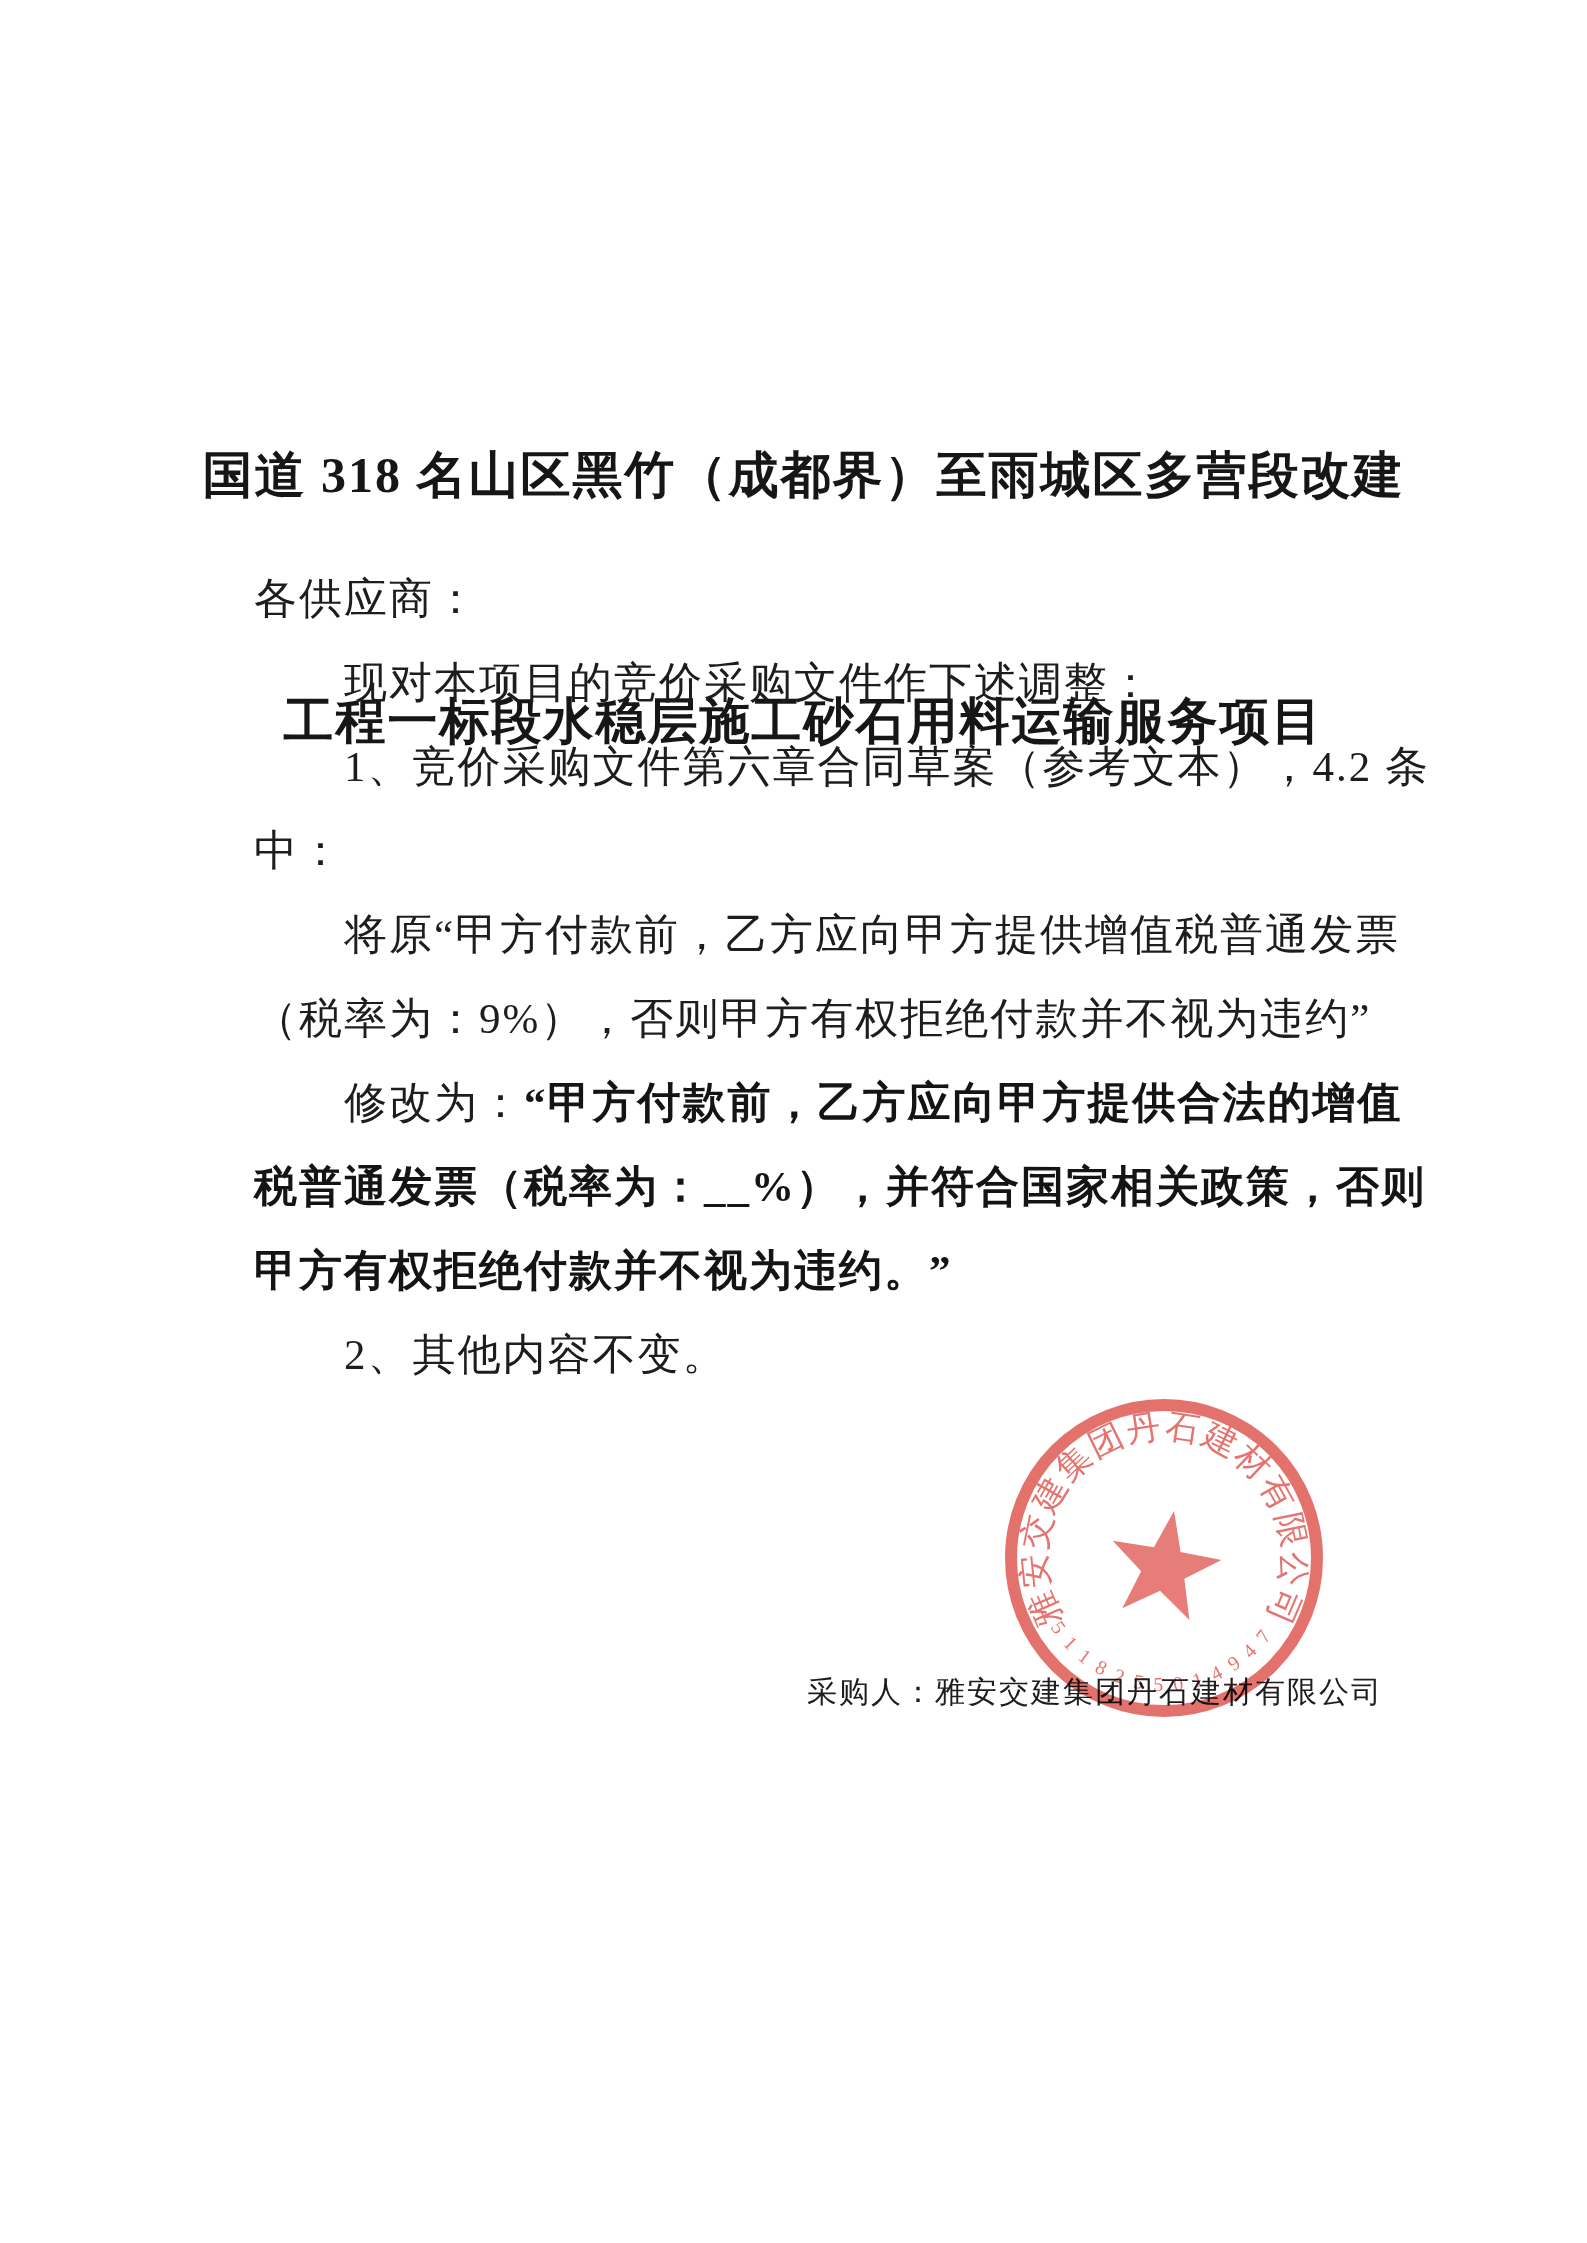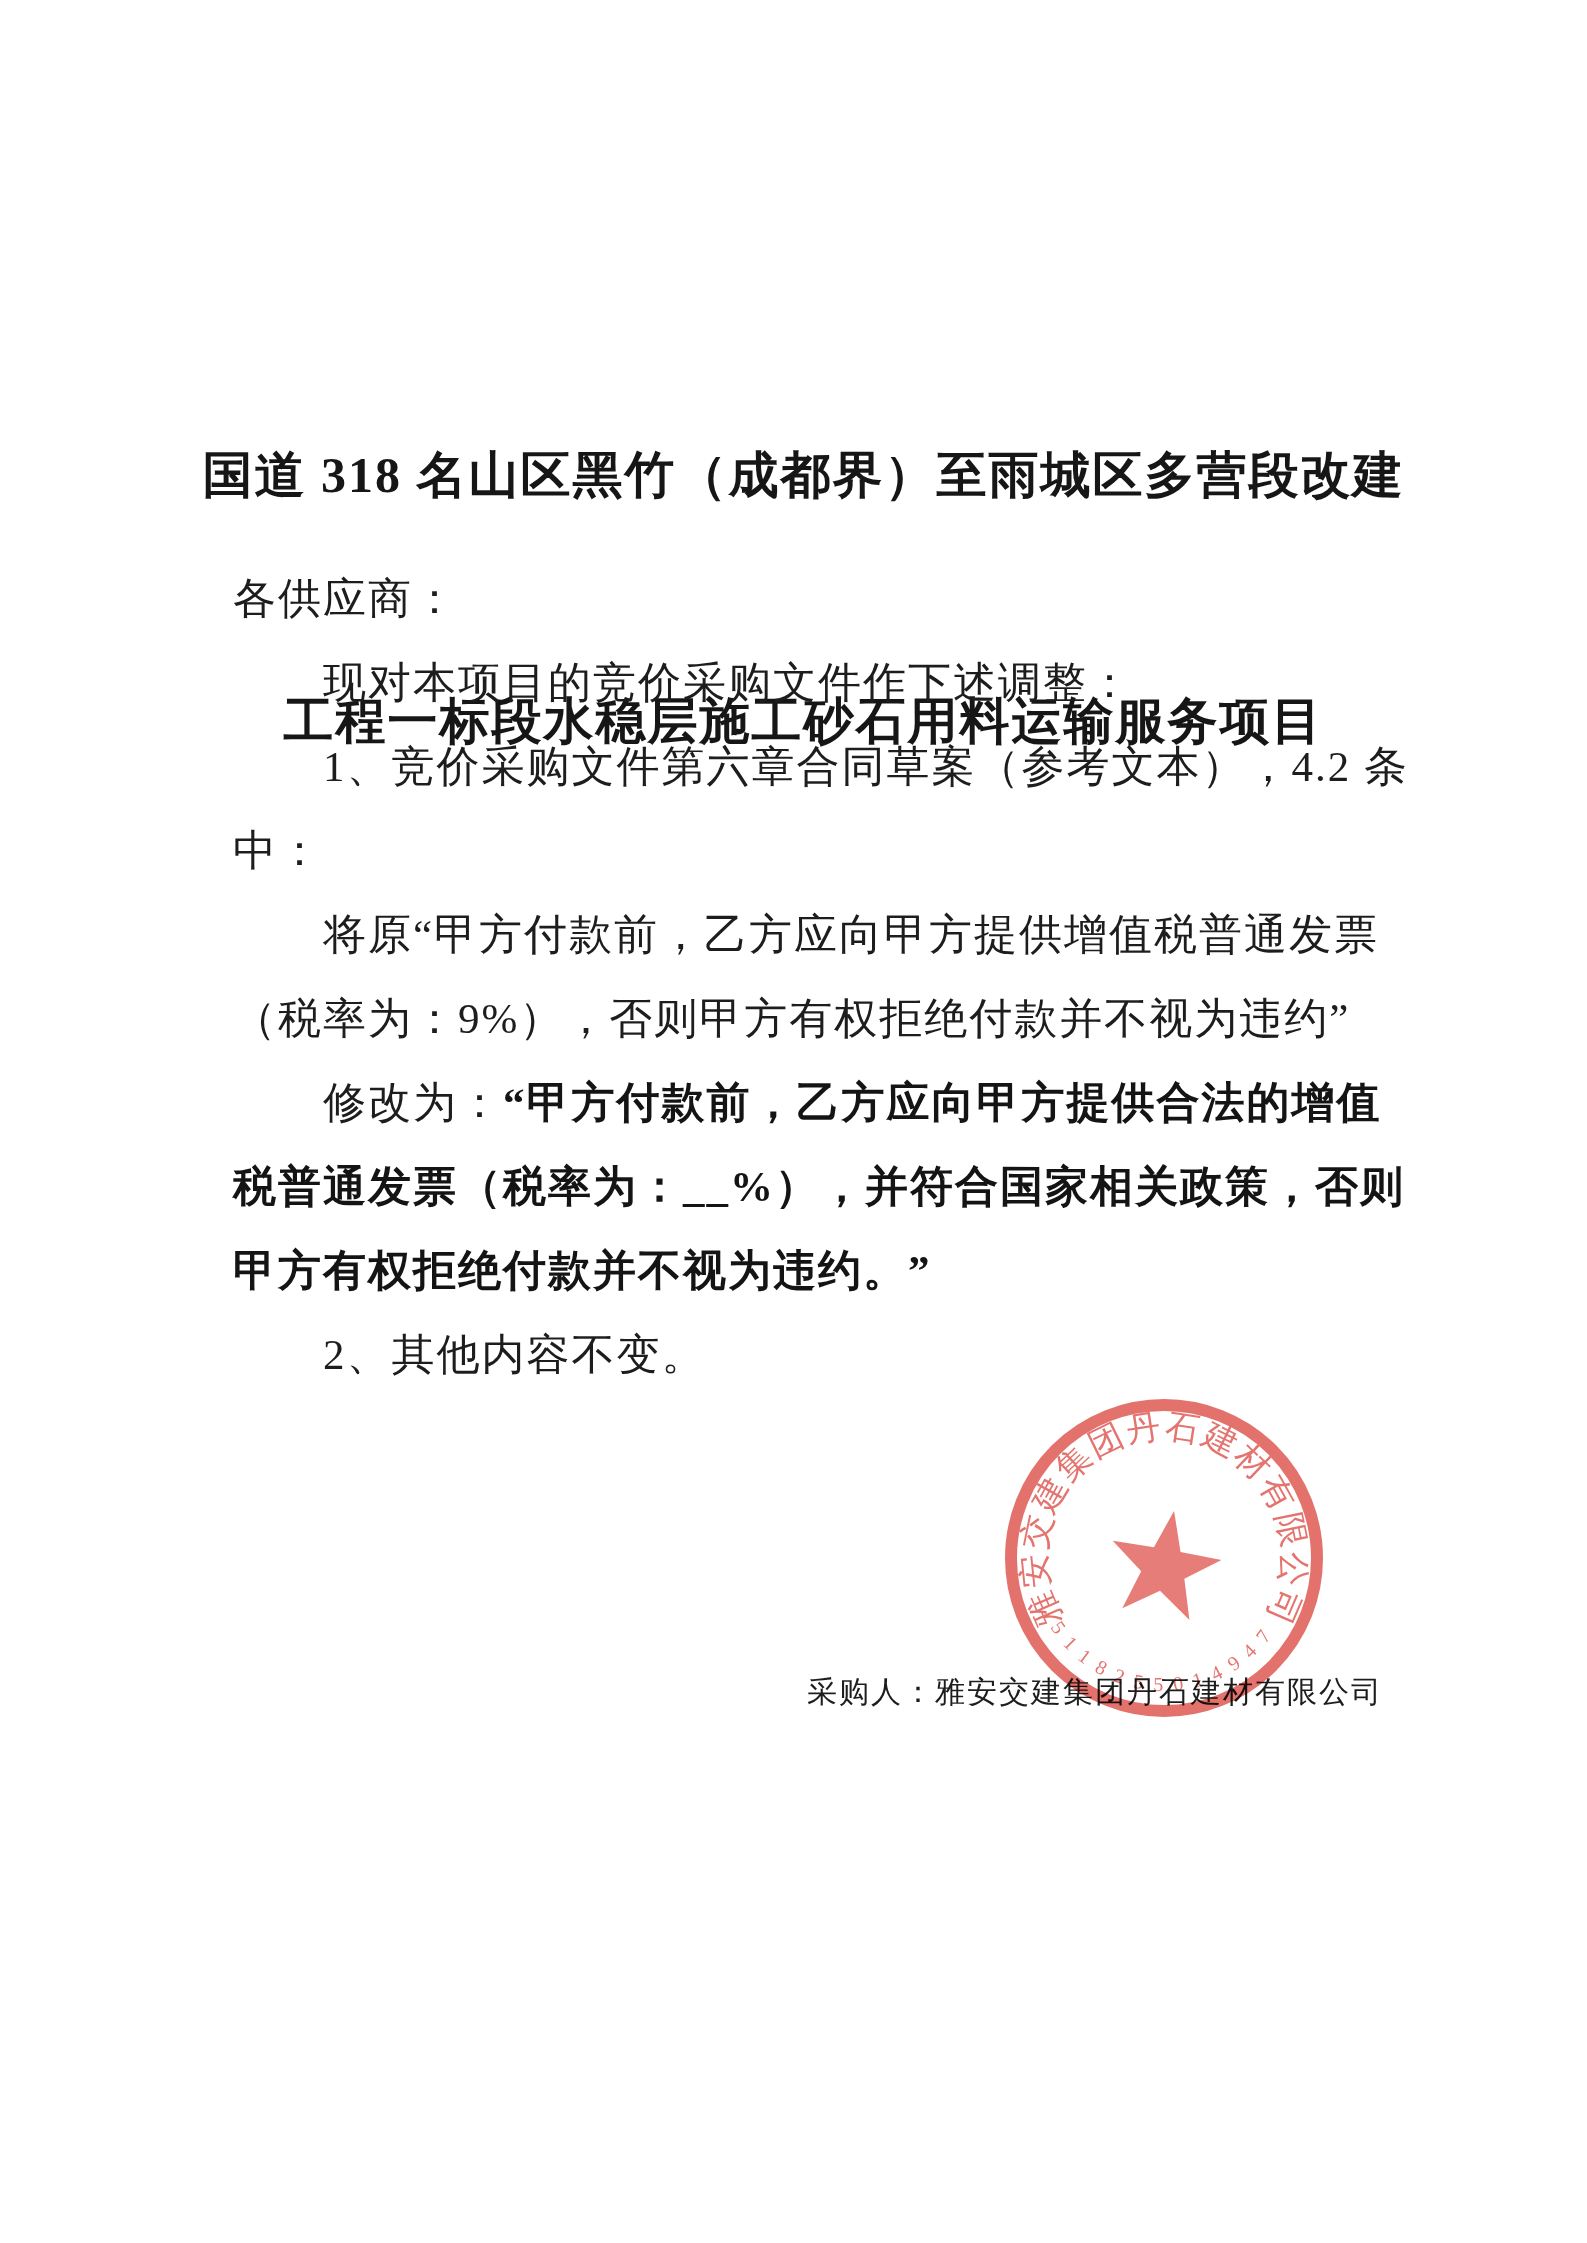--- a/index.html
+++ b/index.html
@@ -26,21 +26,21 @@
     font-size: 50px;
     font-weight: 700;
     line-height: 82px;
     letter-spacing: 2px;
     color: #161616;
     white-space: pre;
   }
   .body-block {
     position: absolute;
     top: 557px;
-    left: 233px;
+    left: 254px;
     width: 1130px;
     font-size: 43px;
     line-height: 84px;
     letter-spacing: 2px;
     white-space: pre;
     color: #1d1d1d;
   }
   .body-line { height: 84px; }
   .body-line.indent { padding-left: 90px; }
   .body-line .bold-seg { font-weight: 700; color: #141414; margin-top: 13px; }

